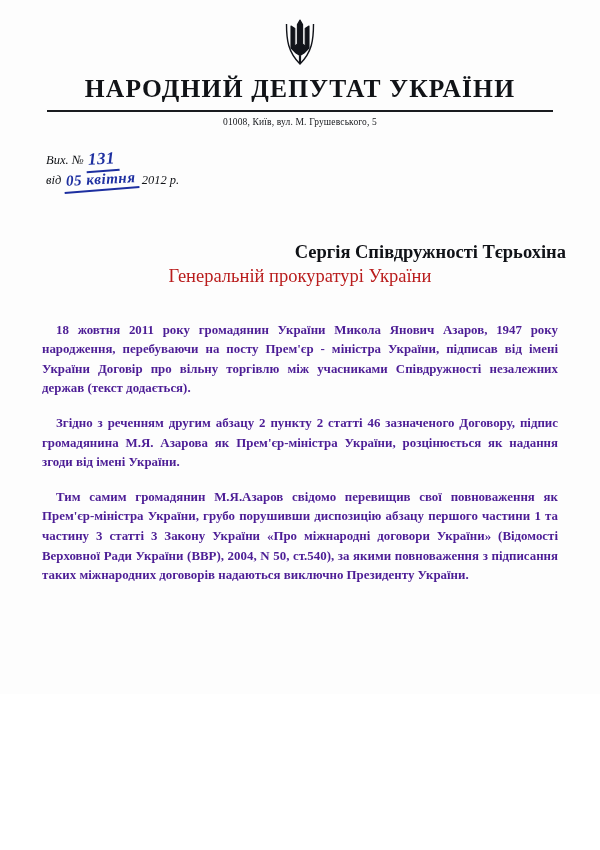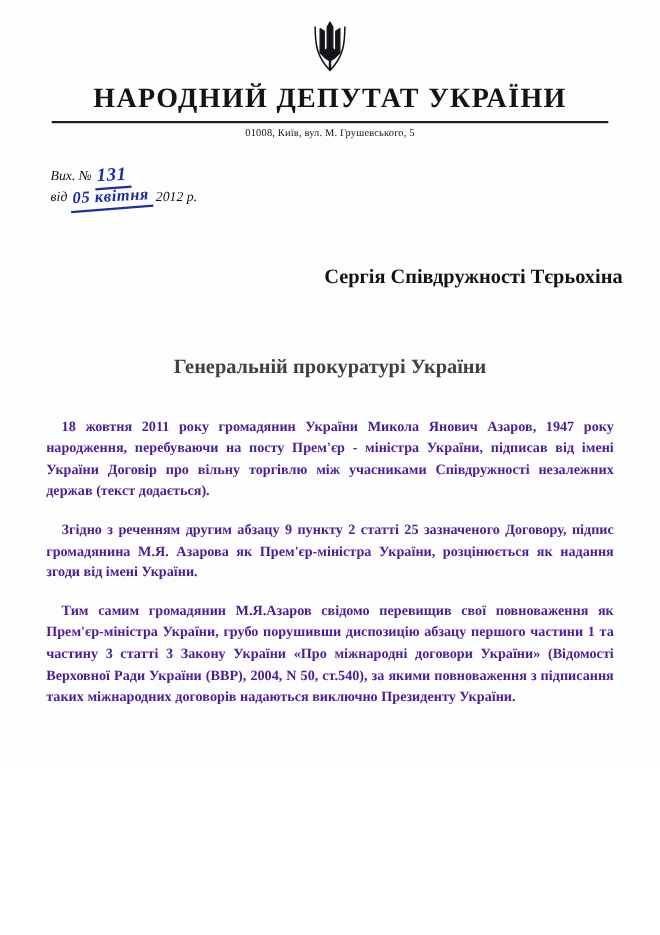--- a/index.html
+++ b/index.html
@@ -120,26 +120,25 @@
     padding-right: 34px;
     font-family: "Liberation Serif", serif;
     font-weight: bold;
     font-size: 18.5px;
     line-height: 1.45;
     color: #101217;
   }
 
   
   .recipient-org {
-    margin-top: 58px;
-    text-align: center;
-    font-family: "Liberation Serif", serif;
-    font-weight: bold;
+    text-align: center;
+    font-family: "Liberation Serif", serif;
+    font-weight: normal;
     font-size: 18.5px;
-    color: #404040;
+    color: #b91c1c;
   }
 
   
   .doc-title {
     margin-top: 32px;
     text-align: center;
     font-family: "Liberation Serif", serif;
     font-weight: bold;
     font-size: 17px;
     letter-spacing: 0.4px;
@@ -193,17 +192,17 @@
 
   <div class="addressee">
     <div>Сергія Співдружності Тєрьохіна</div>
   </div>
 
   <div class="recipient-org">Генеральній прокуратурі України</div>
 
 
   <div class="body-text">
     <p class="para">18 жовтня 2011 року громадянин України Микола Янович Азаров, 1947 року народження, перебуваючи на посту Прем'єр - міністра України, підписав від імені України Договір про вільну торгівлю між учасниками Співдружності незалежних держав (текст додається).</p>
-    <p class="para">Згідно з реченням другим абзацу 9 пункту 2 статті 25 зазначеного Договору, підпис громадянина М.Я. Азарова як Прем'єр-міністра України, розцінюється як надання згоди від імені України.</p>
+    <p class="para">Згідно з реченням другим абзацу 2 пункту 2 статті 46 зазначеного Договору, підпис громадянина М.Я. Азарова як Прем'єр-міністра України, розцінюється як надання згоди від імені України.</p>
     <p class="para">Тим самим громадянин М.Я.Азаров свідомо перевищив свої повноваження як Прем'єр-міністра України, грубо порушивши диспозицію абзацу першого частини 1 та частину 3 статті 3 Закону України «Про міжнародні договори України» (Відомості Верховної Ради України (ВВР), 2004, N 50, ст.540), за якими повноваження з підписання таких міжнародних договорів надаються виключно Президенту України.</p>
   </div>
 
 </div>
 
 </body></html>

